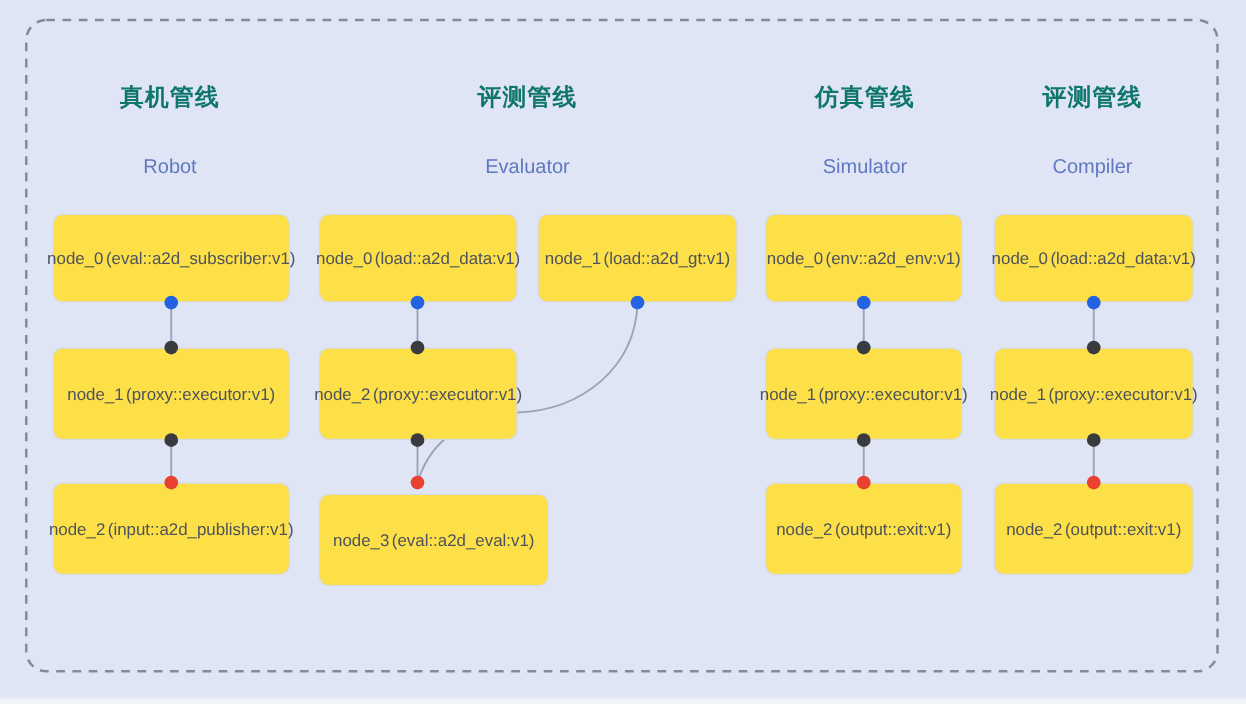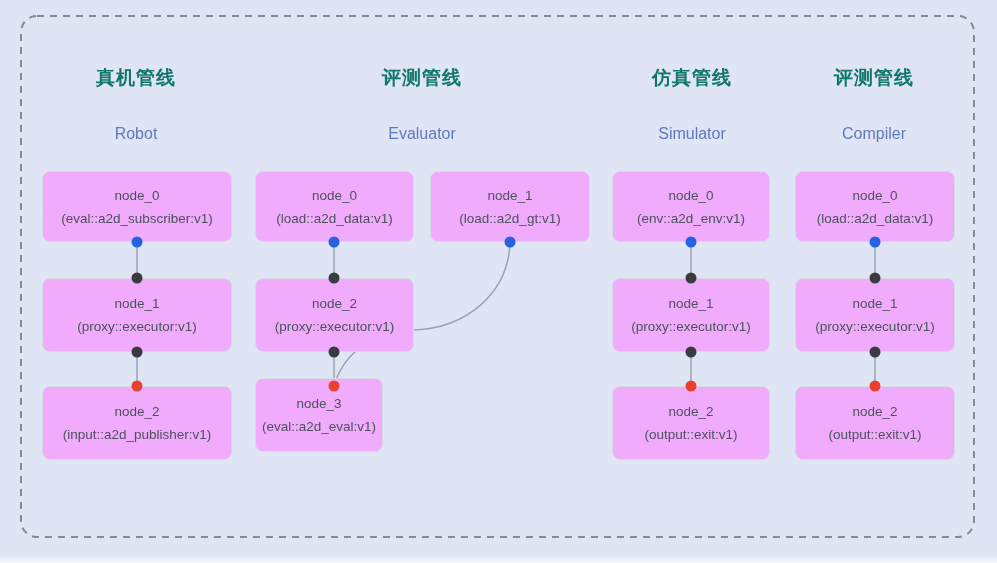--- a/index.html
+++ b/index.html
@@ -44,26 +44,26 @@
     transform: translateX(-50%);
     font-size: 16px;
     font-weight: 400;
     color: #6178c1;
     z-index: 2;
     white-space: nowrap;
   }
   .node {
     position: absolute;
     z-index: 2;
-    background: #f0abfc;
+    background: #fde047;
     border: 1px solid #d6dae3;
     border-radius: 8px;
     box-sizing: border-box;
     display: flex;
-    flex-direction: column;
+    flex-direction: row;
     align-items: center;
     justify-content: center;
     gap: 2px;
   }
   .node .line1, .node .line2 {
     font-size: 13.5px;
     line-height: 21px;
     color: #4d525c;
     white-space: nowrap;
   }
@@ -131,21 +131,21 @@
     <span class="line2">(load::a2d_data:v1)</span>
   </div>
   <div class="node" style="left:430px; top:171px; width:160px; height:71px">
     <span class="line1">node_1</span>
     <span class="line2">(load::a2d_gt:v1)</span>
   </div>
   <div class="node" style="left:255px; top:278px; width:159px; height:74px">
     <span class="line1">node_2</span>
     <span class="line2">(proxy::executor:v1)</span>
   </div>
-  <div class="node" style="left:255px; top:378px; width:128px; height:74px">
+  <div class="node" style="left:255px; top:395px; width:184px; height:74px">
     <span class="line1">node_3</span>
     <span class="line2">(eval::a2d_eval:v1)</span>
   </div>
 
   <div class="node" style="left:612px; top:171px; width:158px; height:71px">
     <span class="line1">node_0</span>
     <span class="line2">(env::a2d_env:v1)</span>
   </div>
   <div class="node" style="left:612px; top:278px; width:158px; height:74px">
     <span class="line1">node_1</span>

